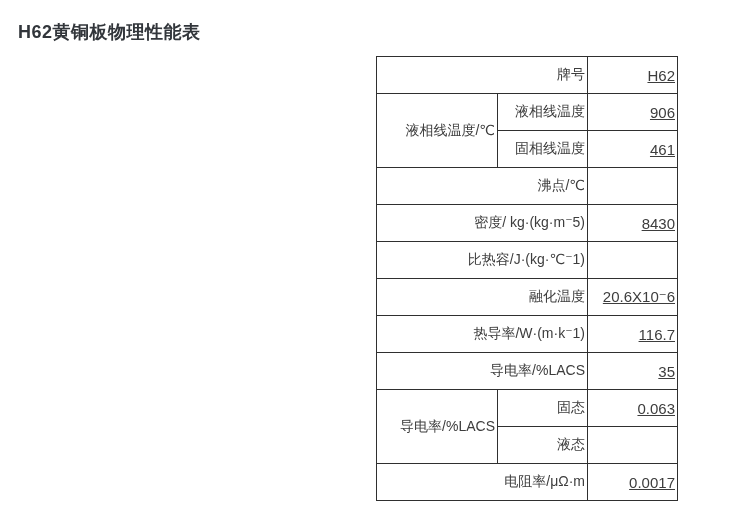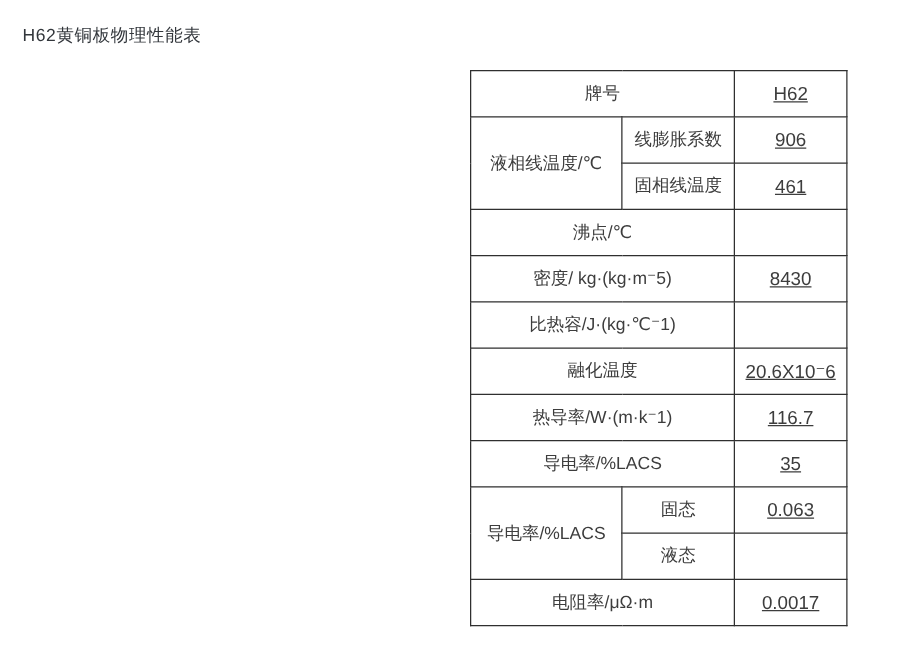--- a/index.html
+++ b/index.html
@@ -9,39 +9,39 @@
       width: 731px;
       height: 532px;
       font-family: "Liberation Sans", "DejaVu Sans", sans-serif;
       position: relative;
       overflow: hidden;
     }
     .page-title {
       position: absolute;
       left: 18px;
       top: 20px;
-      font-size: 14px;
-      font-weight: normal;
+      font-size: 18px;
+      font-weight: bold;
       color: #32363b;
       letter-spacing: 0.5px;
       margin: 0;
       text-align: right;
     }
     table.props {
       position: absolute;
       left: 376px;
       top: 56px;
       border-collapse: collapse;
       table-layout: fixed;
       width: 301px;
       background: #ffffff;
     }
     table.props td {
       border: 1px solid #2f2f2f;
-      text-align: center;
+      text-align: right;
       vertical-align: middle;
       font-size: 14px;
       color: #3d3d3d;
       height: 36px;
       padding: 0 2px;
       white-space: nowrap;
       overflow: hidden;
     }
     table.props td.value {
       font-size: 15px;
@@ -59,21 +59,21 @@
     <col style="width:90px">
     <col style="width:90px">
   </colgroup>
   <tbody>
     <tr>
       <td colspan="2">牌号</td>
       <td class="value">H62</td>
     </tr>
     <tr>
       <td rowspan="2">液相线温度/℃</td>
-      <td>线膨胀系数</td>
+      <td>液相线温度</td>
       <td class="value">906</td>
     </tr>
     <tr>
       <td>固相线温度</td>
       <td class="value">461</td>
     </tr>
     <tr>
       <td colspan="2">沸点/℃</td>
       <td class="value"></td>
     </tr>

